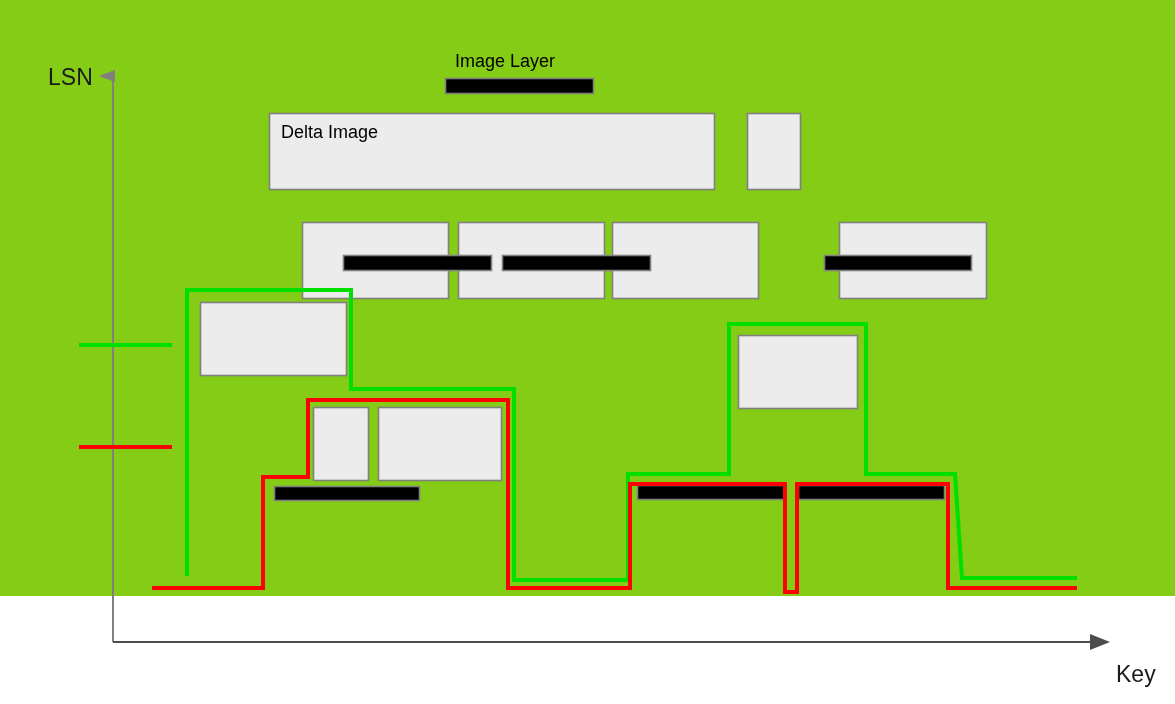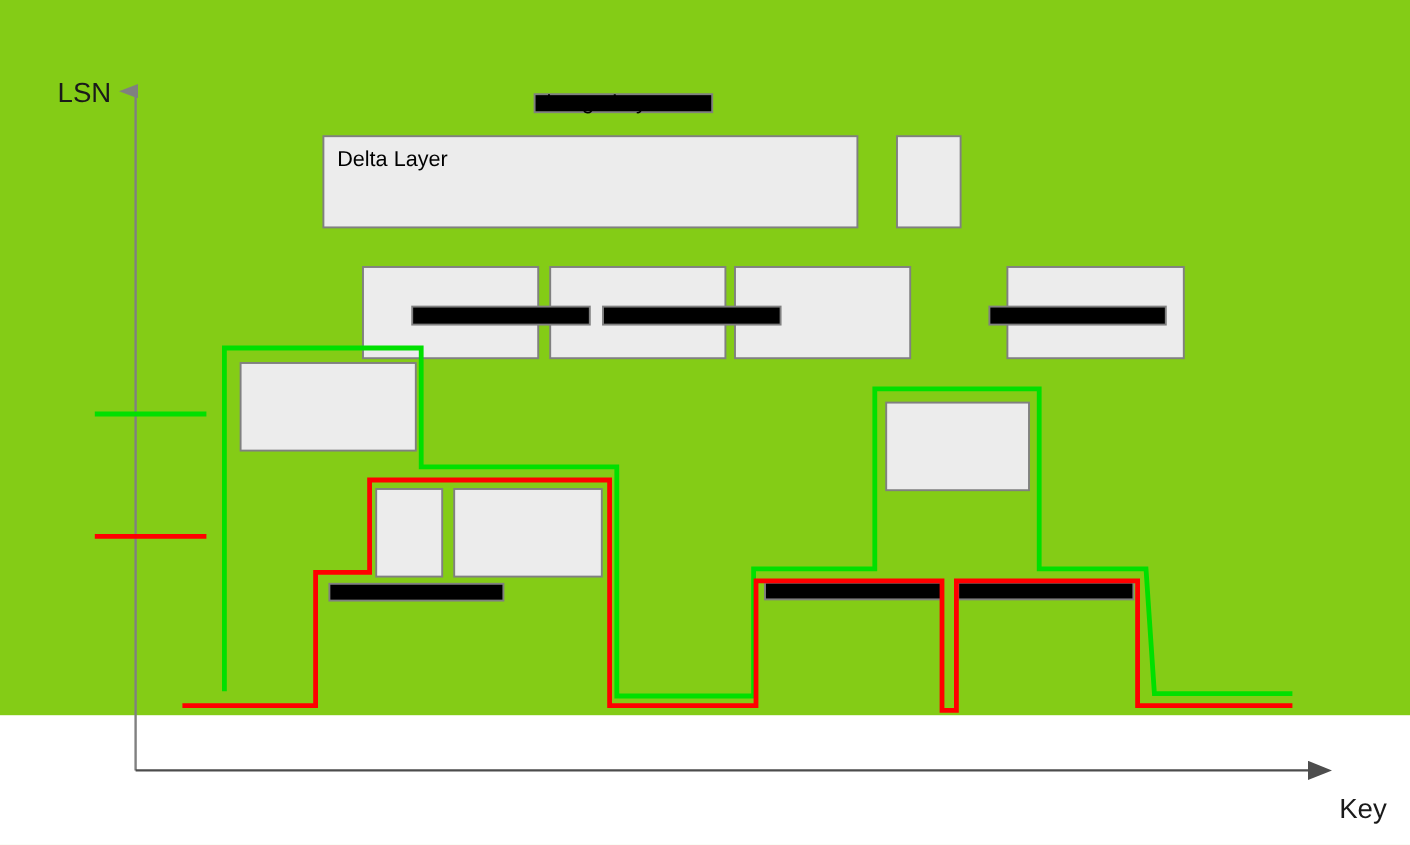--- a/index.html
+++ b/index.html
@@ -45,21 +45,20 @@
   .box-label {
     position: absolute;
     font-family: "Liberation Sans", sans-serif;
     font-size: 18px;
     color: #000000;
     white-space: nowrap;
   }
   #image-layer-label {
     left: 455px;
     top: 51px;
-    margin-top: 24px;
   }
   #delta-layer-label {
     left: 281px;
     top: 122px;
   }
 </style>
 </head>
 <body>
 
 <div id="canvas">
@@ -110,15 +109,15 @@
     <polyline id="green-line" fill="none" stroke="#00e000" stroke-width="4" stroke-linejoin="miter" stroke-linecap="butt" points="187,576 187,290 351,290 351,389 514,389 514,580 628,580 628,474 729,474 729,324 866,324 866,474 955,474 962,578 1077,578"></polyline>
     <polyline id="red-line" fill="none" stroke="#ff0000" stroke-width="4" stroke-linejoin="miter" stroke-linecap="butt" points="152,588 263,588 263,477 308,477 308,400 508,400 508,588 630,588 630,484 785,484 785,592 797,592 797,484 948,484 948,588 1077,588"></polyline>
   </svg>
 
   <div class="axis-label" id="lsn-label">LSN</div>
 
   <div class="axis-label" id="key-label">Key</div>
 
   <div class="box-label" id="image-layer-label">Image Layer</div>
 
-  <div class="box-label" id="delta-layer-label">Delta Layer</div>
+  <div class="box-label" id="delta-layer-label">Delta Image</div>
 
 </div>
 
 </body></html>

